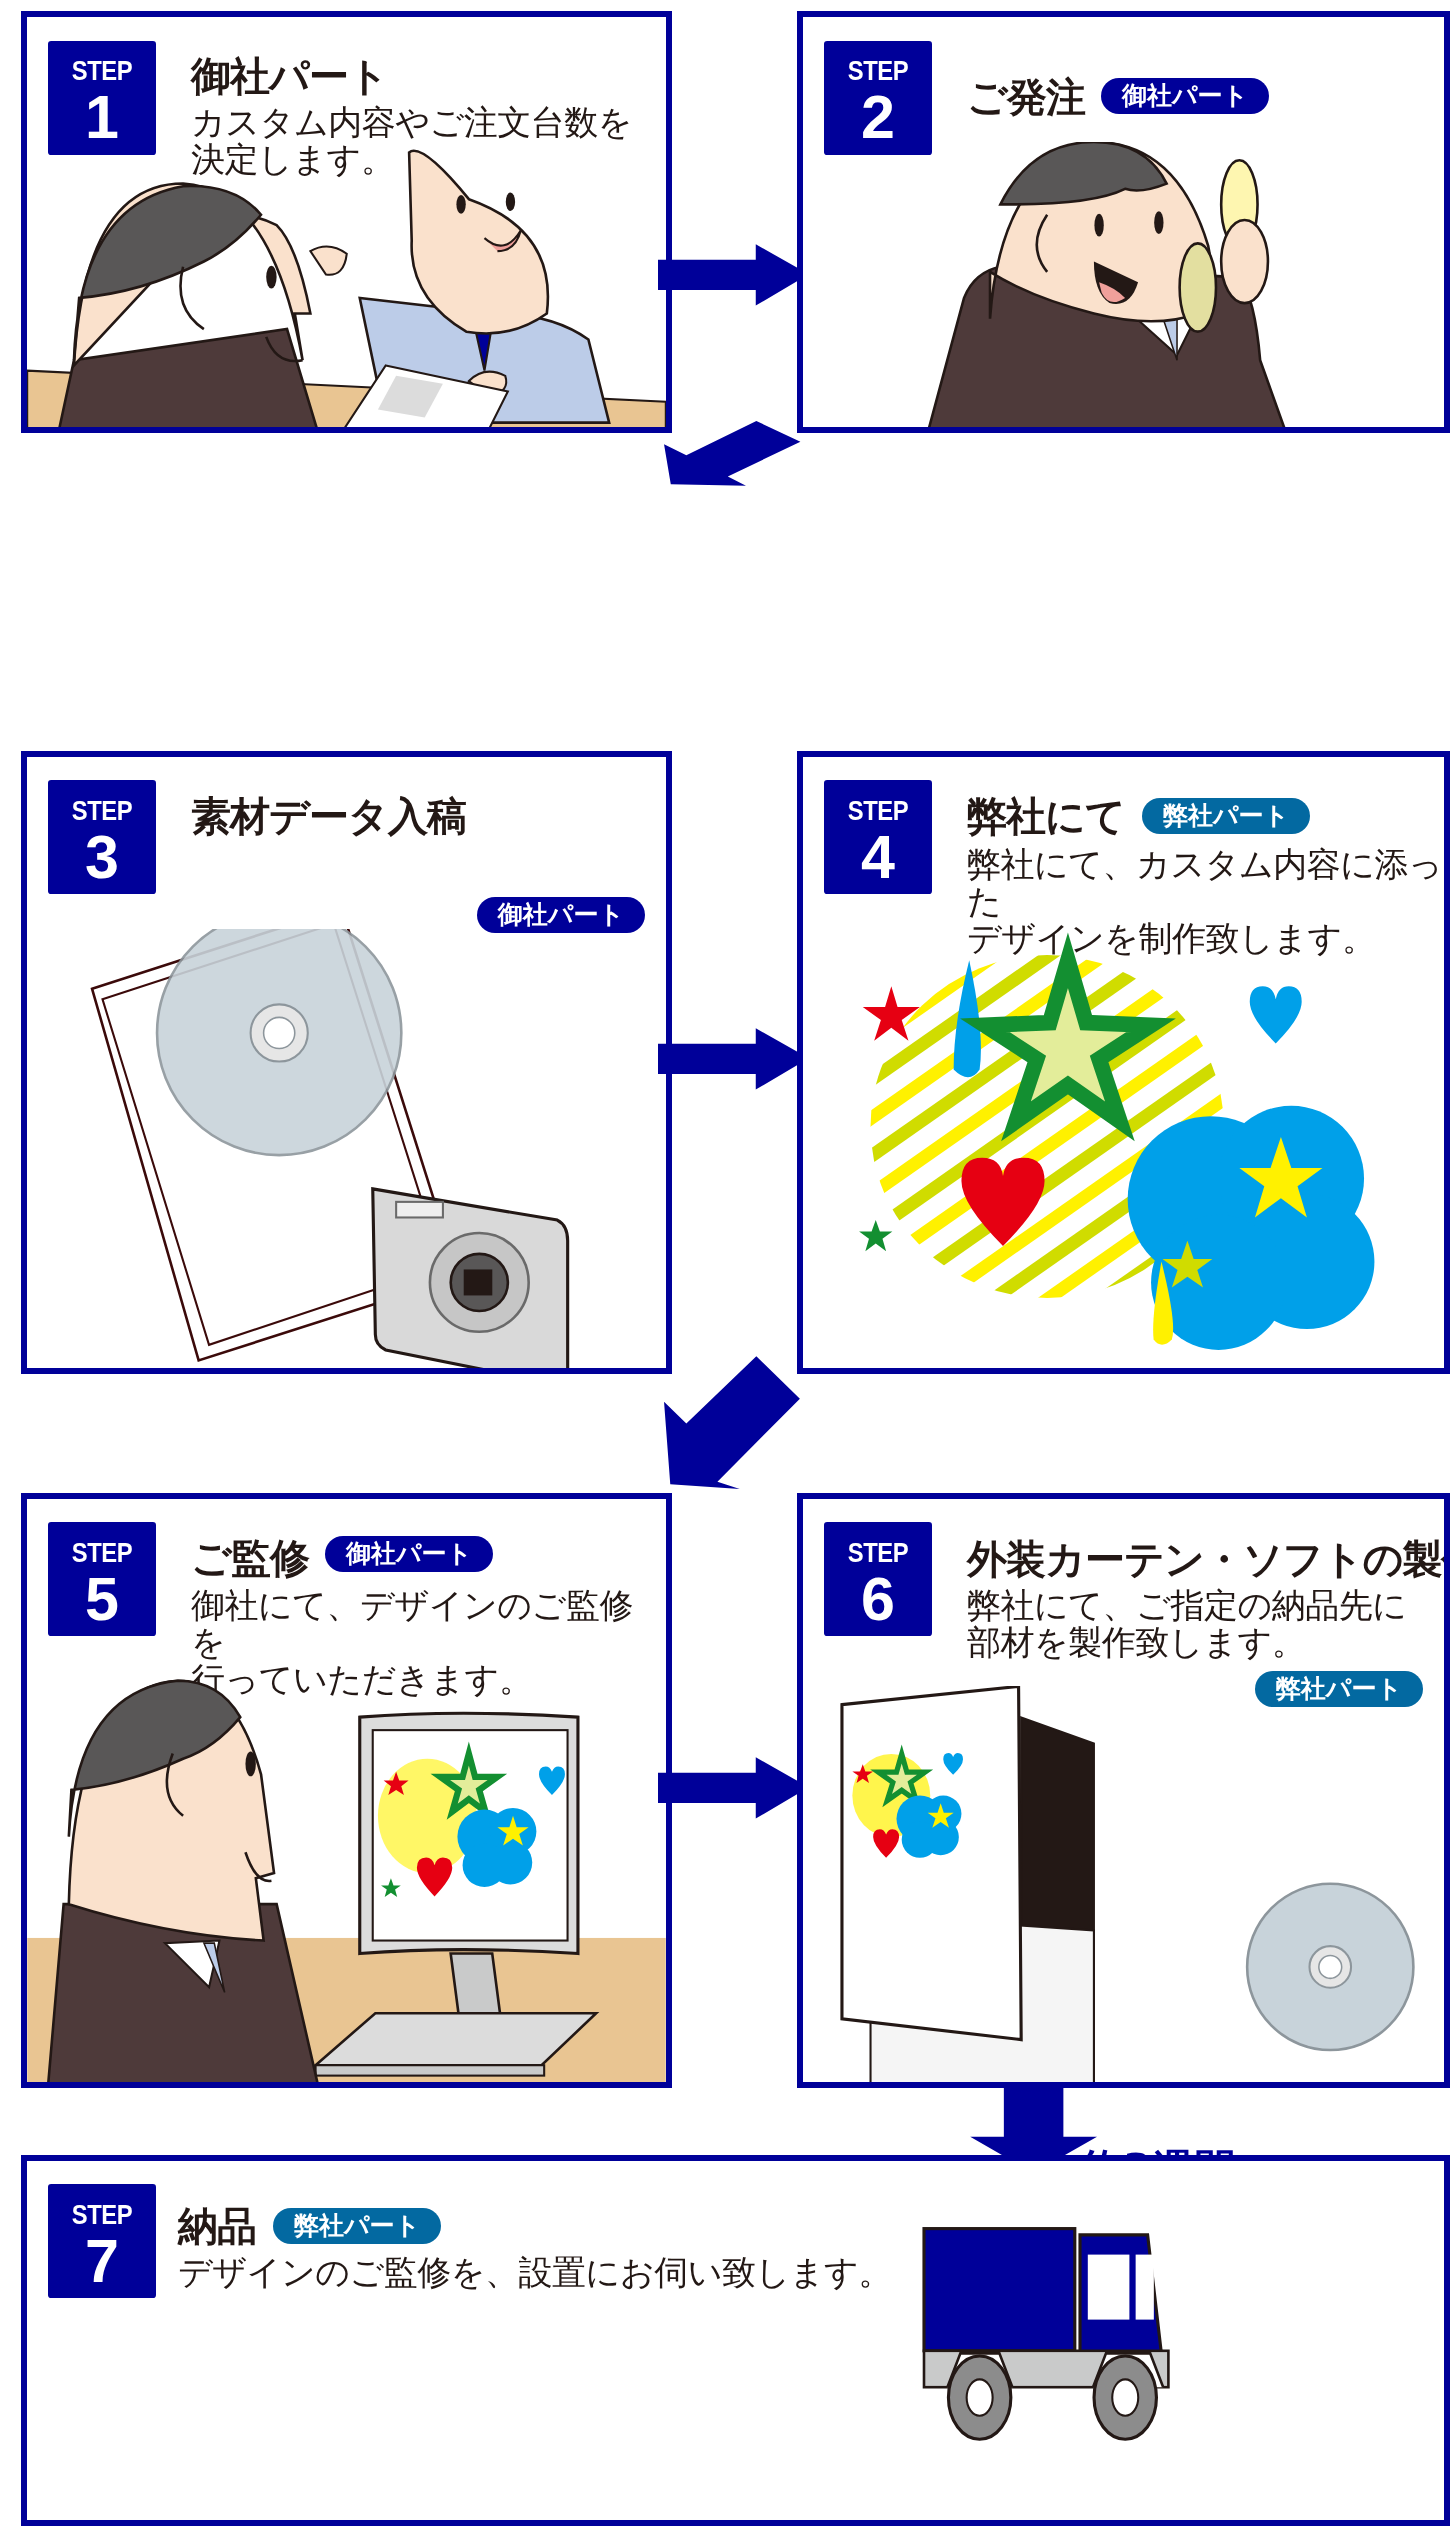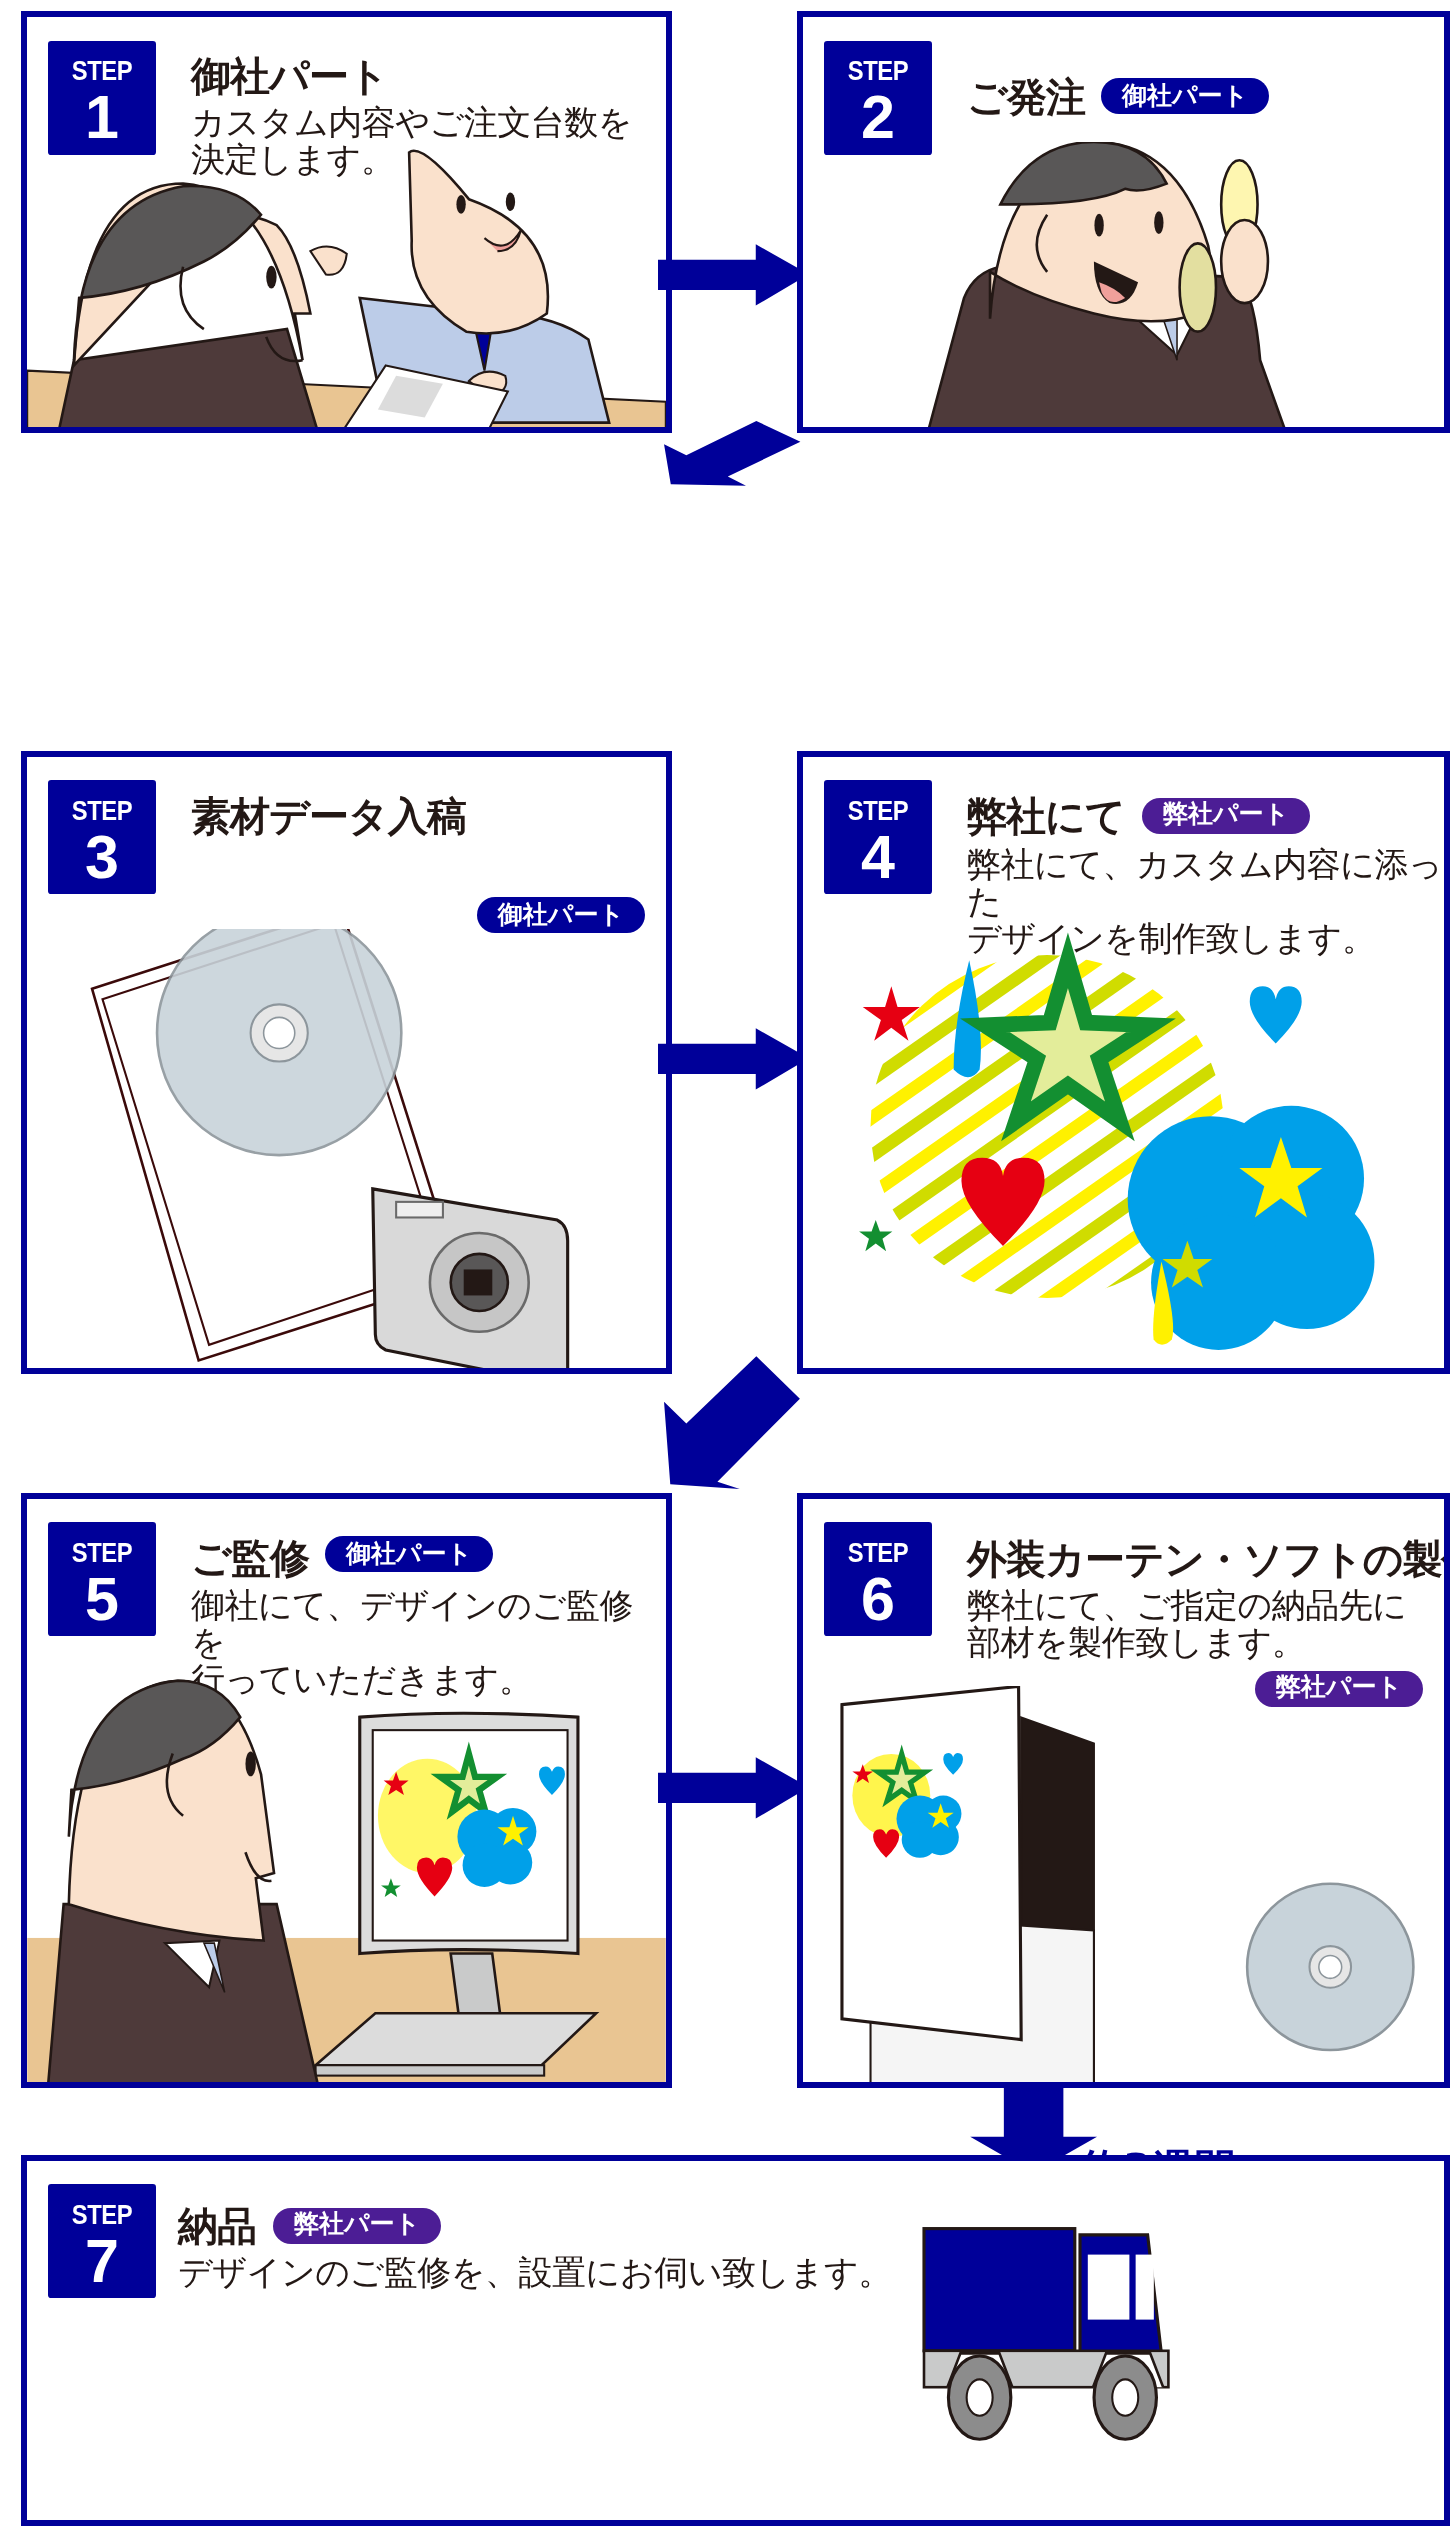--- a/index.html
+++ b/index.html
@@ -10,21 +10,21 @@
                 border-radius: 3.1px; color: #fff; text-align: center; }
   .step-badge .lbl { display: block; font-family: "Liberation Sans", sans-serif; font-weight: bold; font-size: 28px;
                      margin-top: 14.6px; letter-spacing: -0.5px; transform: scaleX(0.85); }
   .step-badge .num { display: block; font-family: "Liberation Sans", sans-serif; font-weight: bold; font-size: 61px;
                      line-height: 57px; margin-top: 2.1px; }
   .title { position: absolute; left: 164px; font-weight: bold; font-size: 40px; line-height: 47px; white-space: nowrap; letter-spacing: -1px; }
   .desc { position: absolute; left: 164px; font-size: 34px; line-height: 37px; white-space: pre-line; letter-spacing: -0.5px; }
   .pill { position: absolute; height: 36px; border-radius: 18px; color: #fff; font-weight: bold; font-size: 25px;
           line-height: 36px; text-align: left; padding: 0 21px; white-space: nowrap; }
   .pill.client { background: #000099; }
-  .pill.ours { background: #4c1d95; font-family: Liberation Mono, monospace; }
+  .pill.ours { background: #0369a1; }
   .illus { position: absolute; left: 0; right: 0; bottom: 0; }
   .arrow { position: absolute; }
   .weeks { position: absolute; left: 1081px; top: 2142px; font-weight: bold; font-size: 41px; color: #000099; letter-spacing: 1px; }
 </style>
 </head>
 <body>
 
 <div class="box" style="left:13px;top:11.4px;width:651px;height:422px;">
   <div class="step-badge">
     <span class="lbl">STEP</span>

